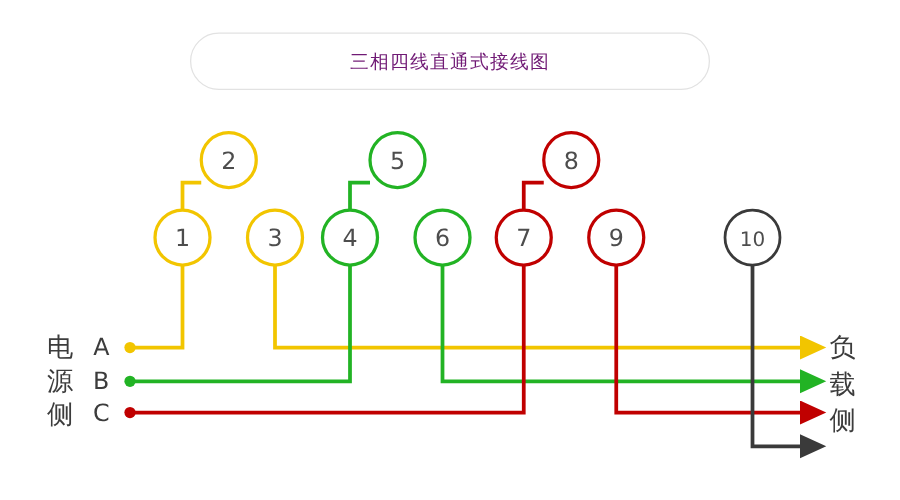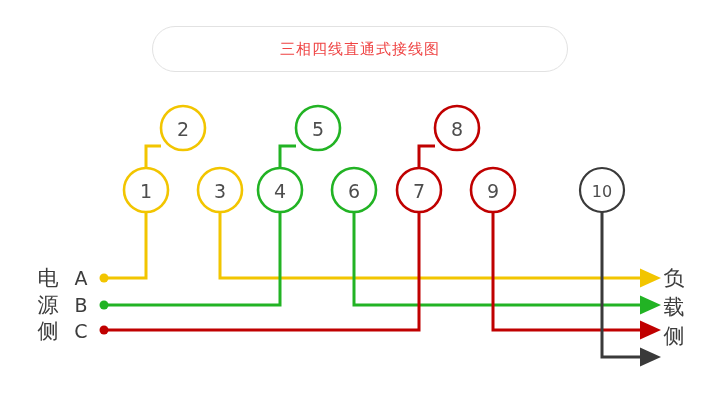--- a/index.html
+++ b/index.html
@@ -27,21 +27,21 @@
     border: 1px solid #e2e2e2;
     border-radius: 23px;
     background: #ffffff;
     box-sizing: border-box;
     display: flex;
     align-items: center;
     justify-content: center;
   }
   .title-text {
     font-size: 15px;
-    color: #ef4444;
+    color: #701a75;
     letter-spacing: 1px;
     font-family: "DejaVu Sans", sans-serif;
   }
   svg.diagram {
     position: absolute;
     left: 0;
     top: 0;
     width: 720px;
     height: 400px;
   }

